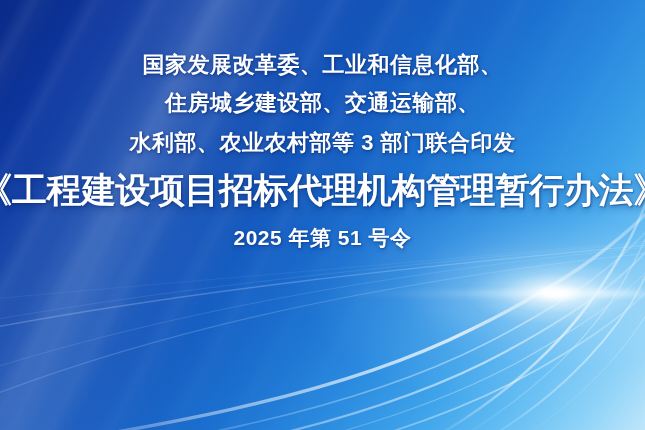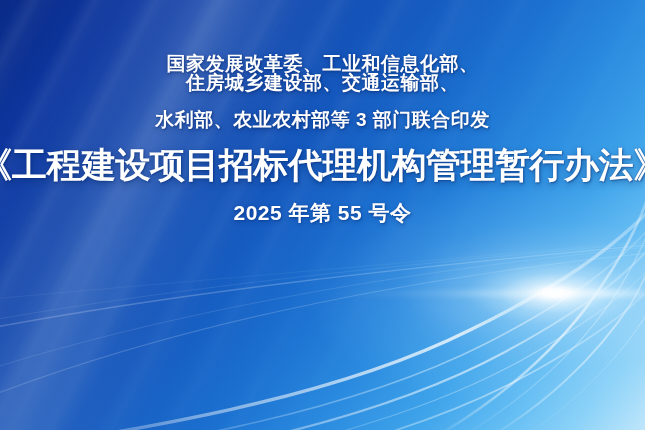--- a/index.html
+++ b/index.html
@@ -113,31 +113,31 @@
     inset: 0;
     display: flex;
     flex-direction: column;
     align-items: center;
     z-index: 10;
   }
 
   .headline {
     color: #ffffff;
     font-weight: bold;
-    font-size: 19px;
+    font-size: 22px;
     line-height: 1;
     letter-spacing: 0.5px;
     white-space: nowrap;
     text-shadow:
       0 0 1px rgba(10,50,130,0.55),
       1px 1px 2px rgba(8,40,110,0.45),
       0 2px 5px rgba(6,34,95,0.35);
   }
   .hl-1 { margin-top: 54px; }
-  .hl-2 { margin-top: 0; }
+  .hl-2 { margin-top: 16px; }
   .hl-3 { margin-top: 18px; }
 
   .doc-title {
     margin-top: 18px;
     color: #ffffff;
     font-weight: bold;
     font-size: 35px;
     line-height: 1;
     letter-spacing: -0.5px;
     white-space: nowrap;
@@ -217,16 +217,16 @@
 
   <div class="bg-layer bg-burst-wide"></div>
   <div class="bg-layer bg-flare-streak"></div>
   <div class="bg-layer bg-burst"></div>
 
   <div class="content">
     <div class="headline hl-1">国家发展改革委、工业和信息化部、</div>
     <div class="headline hl-2">住房城乡建设部、交通运输部、</div>
     <div class="headline hl-3">水利部、农业农村部等 3 部门联合印发</div>
     <div class="doc-title">《工程建设项目招标代理机构管理暂行办法》</div>
-    <div class="decree">2025 年第 55 号令</div>
+    <div class="decree">2025 年第 51 号令</div>
   </div>
 
 </div>
 
 </body></html>

